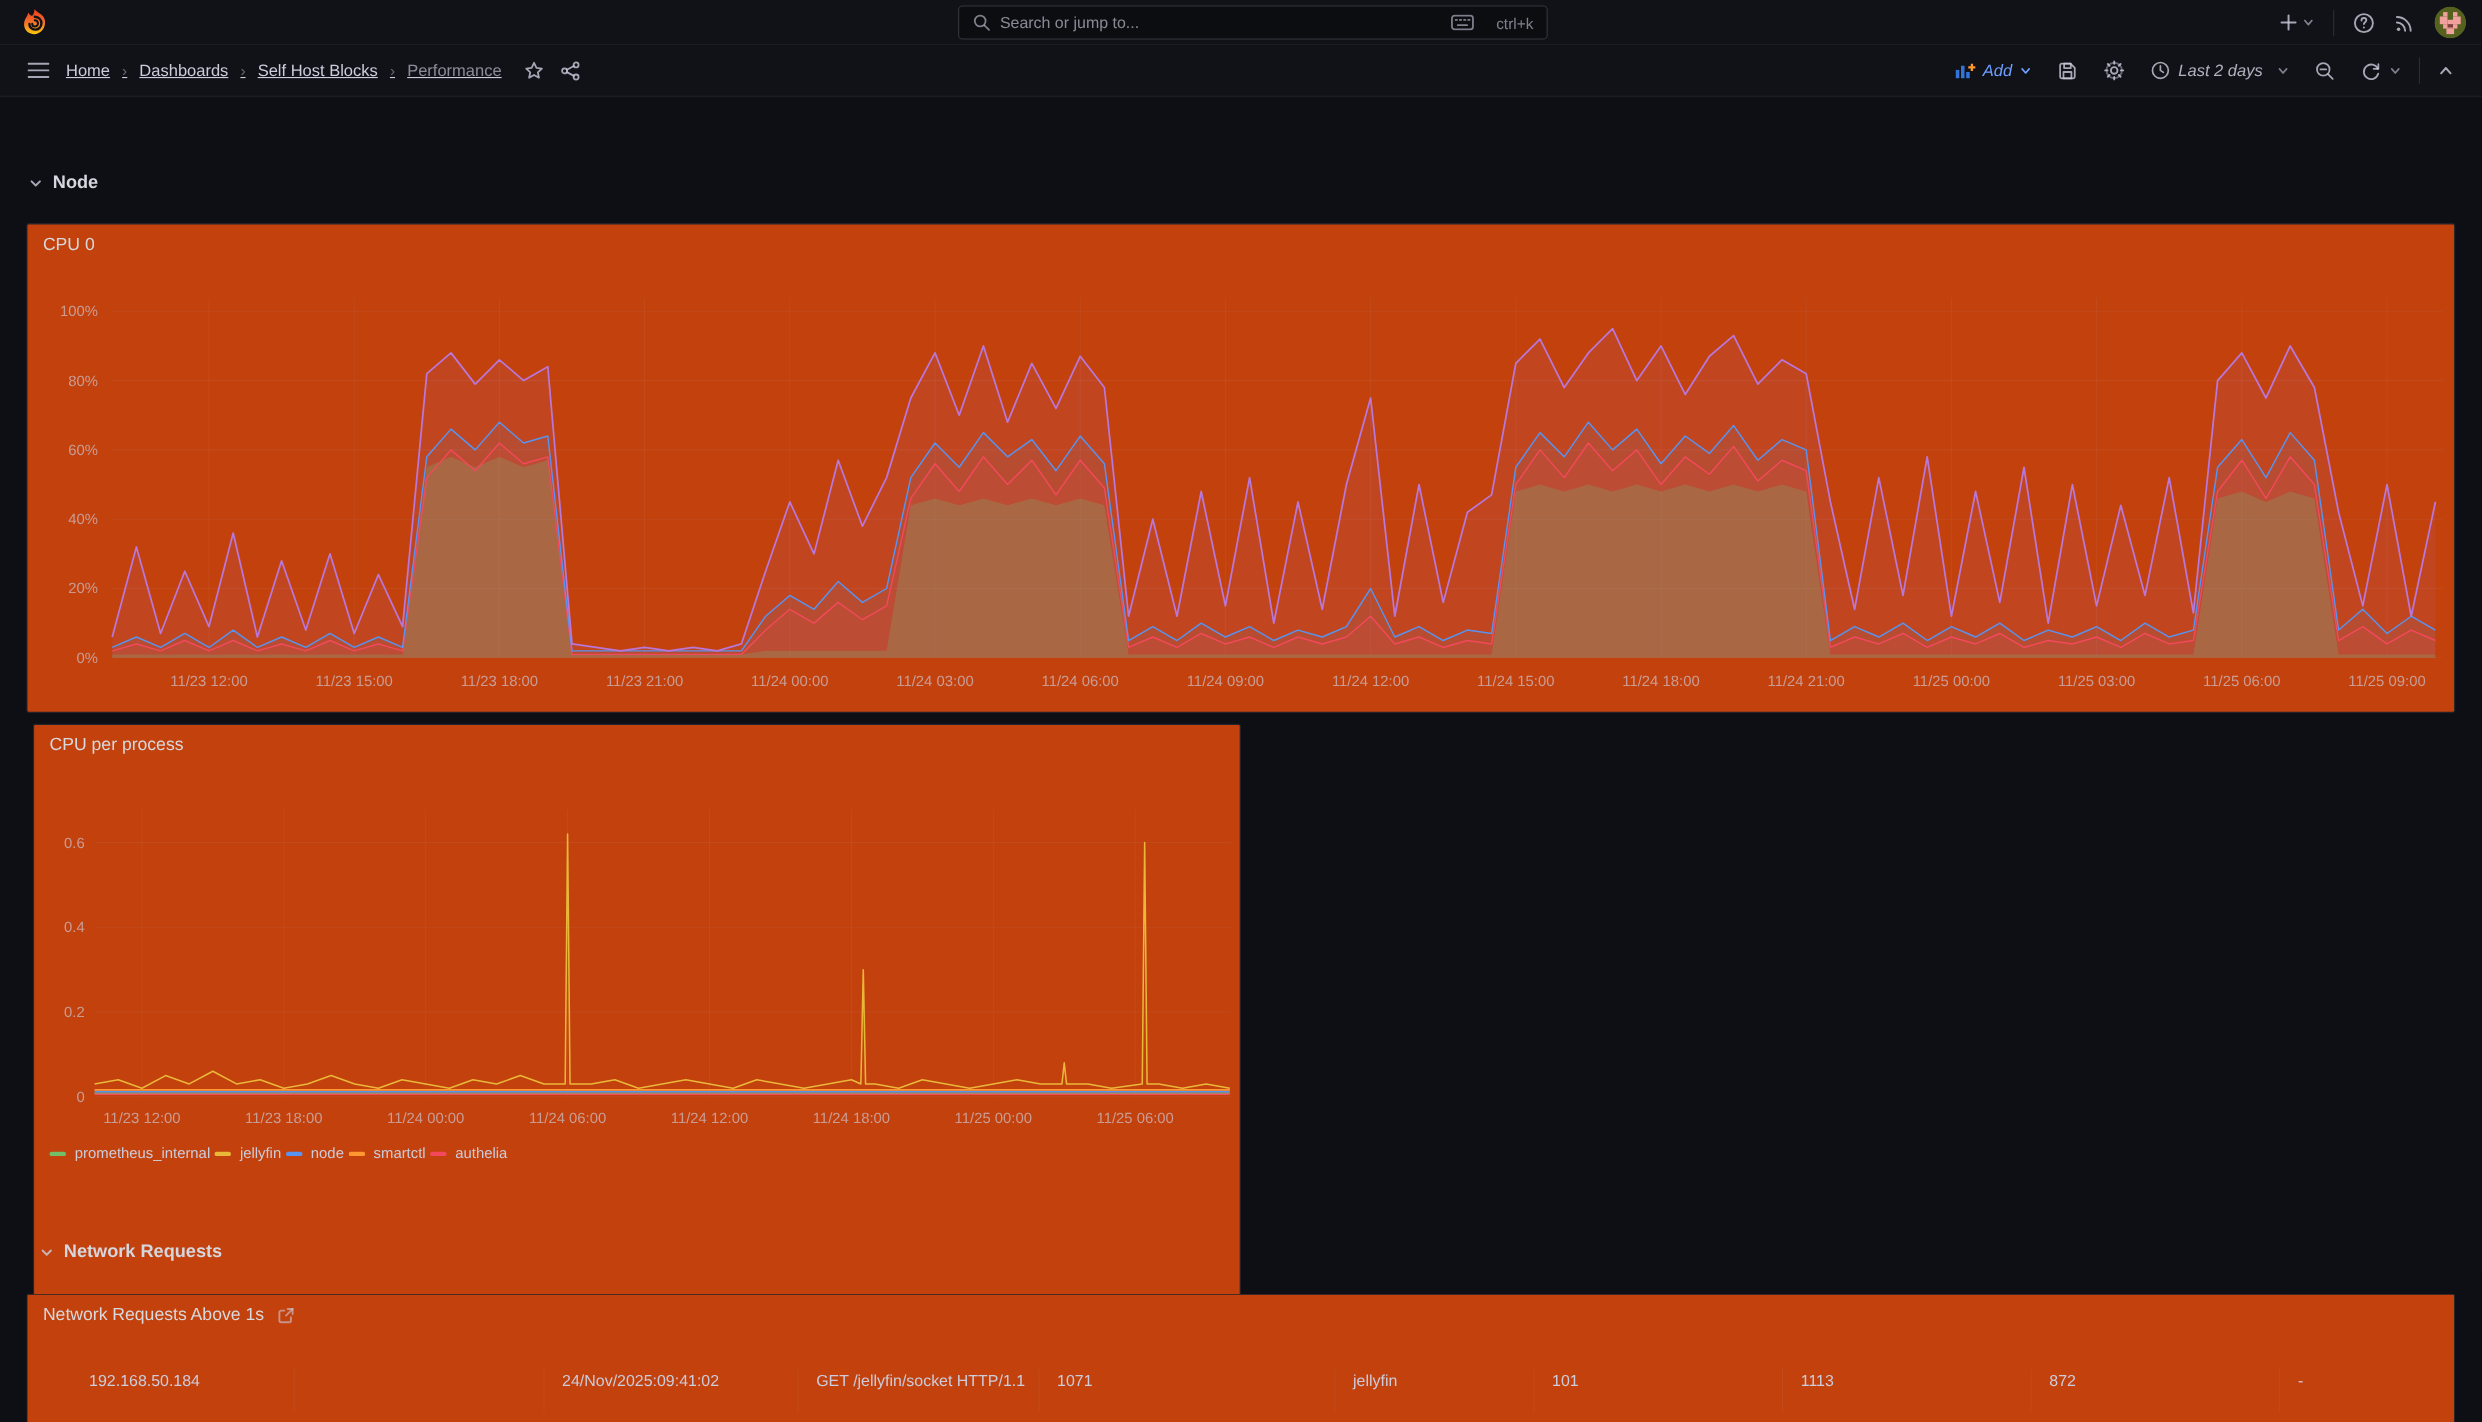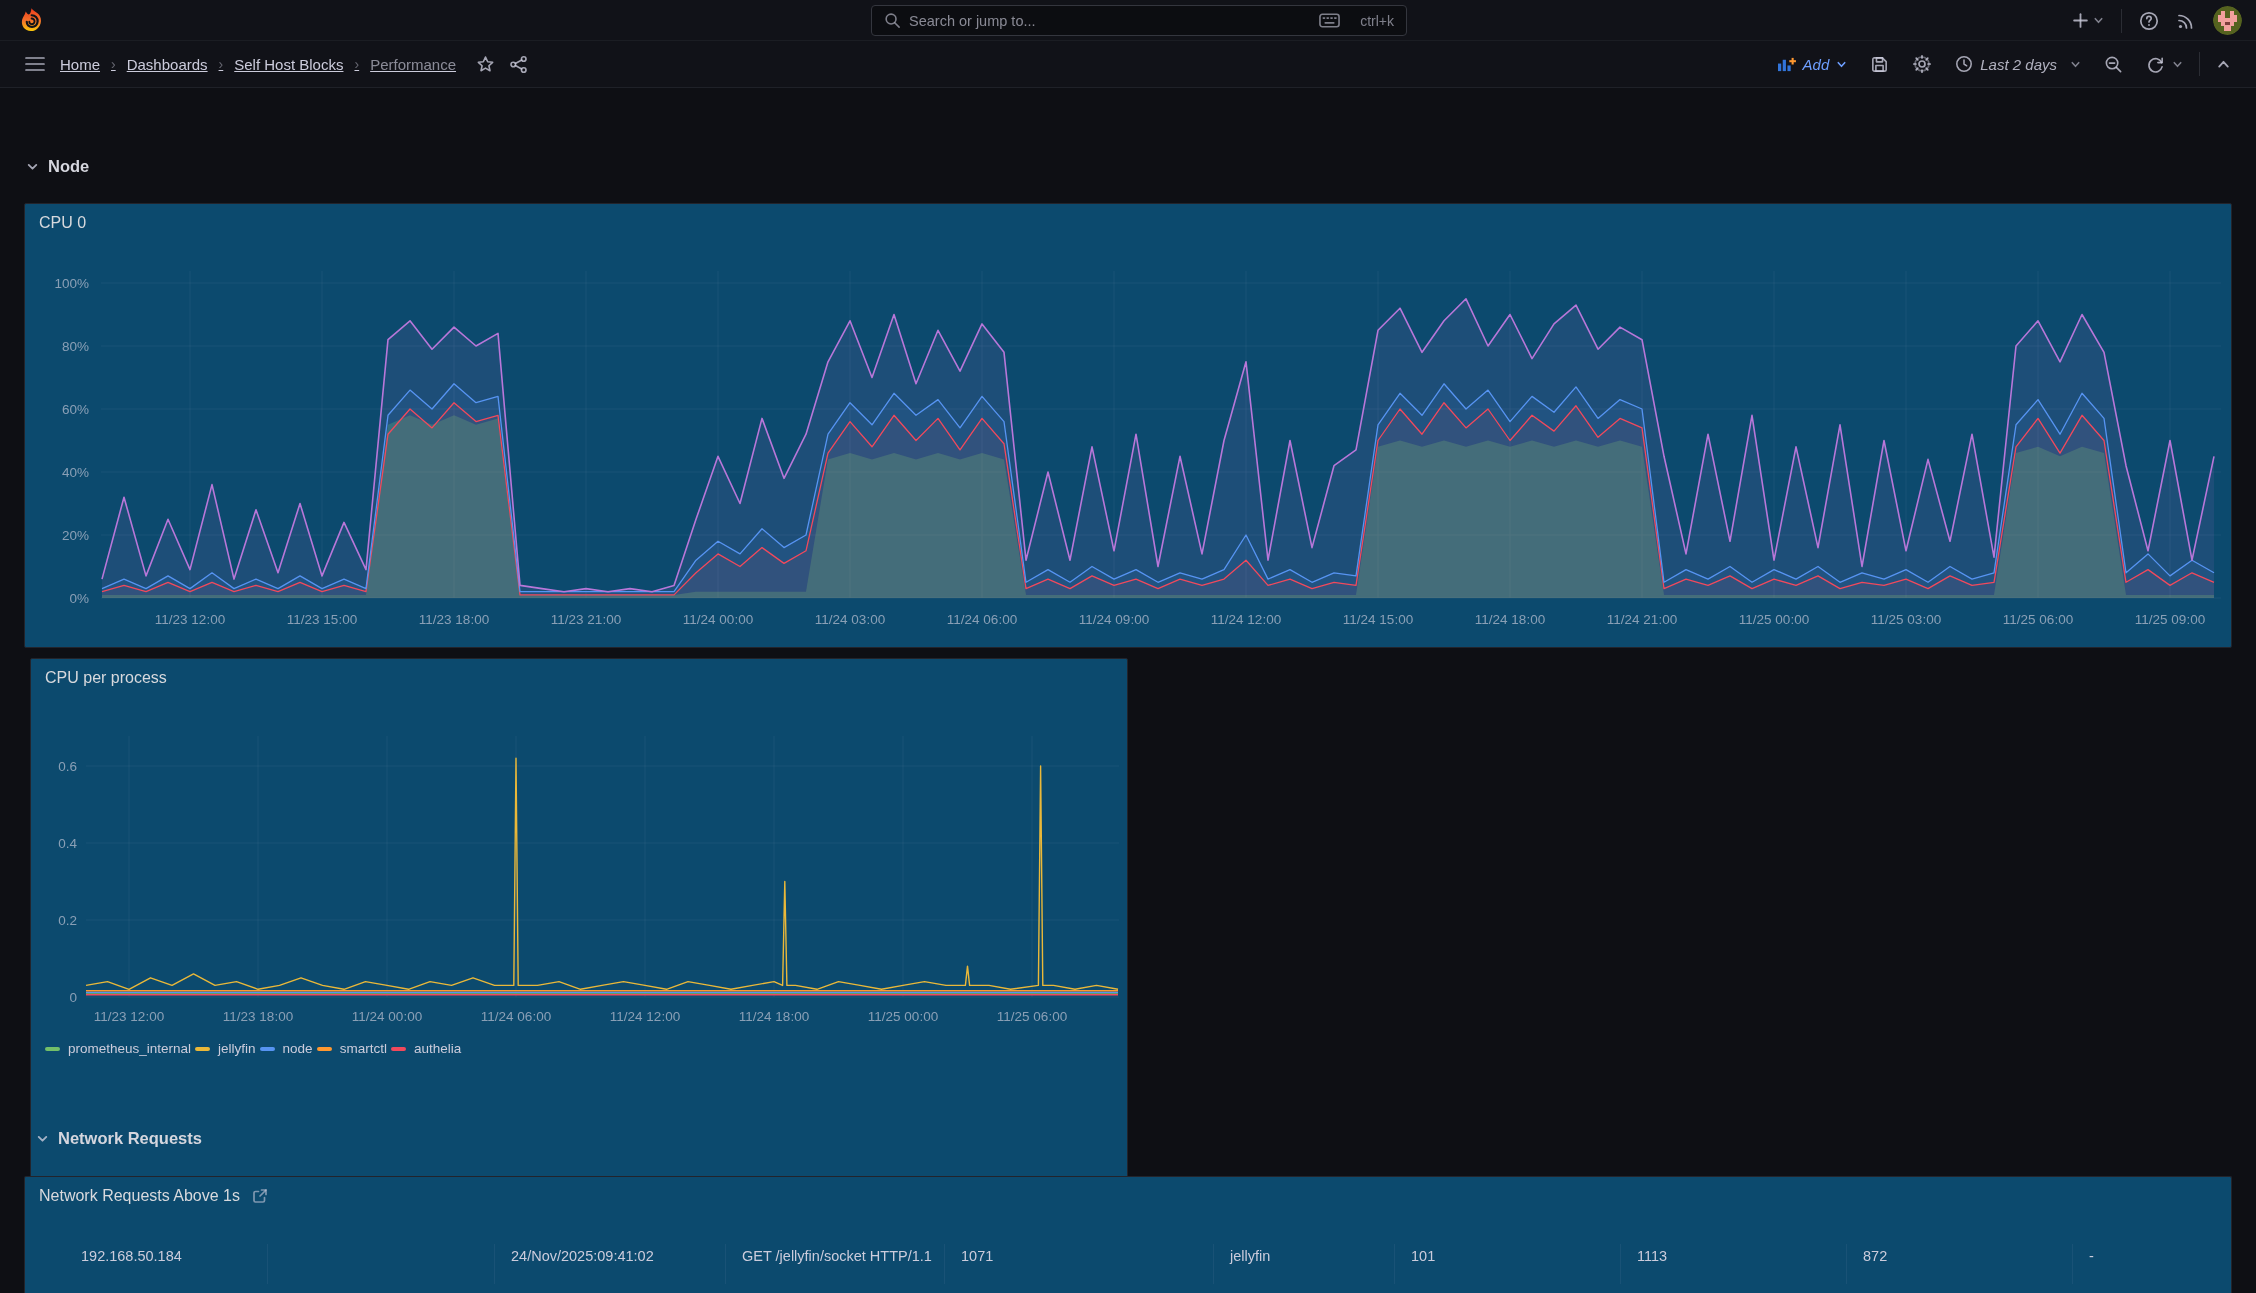--- a/index.html
+++ b/index.html
@@ -48,21 +48,21 @@
   .tb-right { display:flex; align-items:center; gap:9px; padding-right:18px; }
   .tb-item { display:flex; align-items:center; gap:7px; padding:5px 7px; border-radius:2px; cursor:pointer; font-size:15px; color:rgba(204,204,220,0.85);font-style:italic; }
   .add-label { color:#6e9fff; font-weight:500; }
 
   
   .section-header {
     position:absolute; display:flex; align-items:center; gap:9px;
     font-size:16.5px; font-weight:700; color:#d5d6de; cursor:pointer; height:32px;
   }
   .panel {
-    position:absolute; background:#0c4a6e; border:1px solid #22242c; border-radius:2px;
+    position:absolute; background:#c2410c; border:1px solid #22242c; border-radius:2px;
   }
   .panel-title {
     position:absolute; left:14px; top:10px; font-size:16px; font-weight:500; color:#d8d9dd;
     display:flex; align-items:center; gap:12px; cursor:pointer; z-index:2;
   }
   .chart-svg { position:absolute; left:0; top:0; }
 
   
   .legend {
     position:absolute; left:14px; top:382px; display:flex; align-items:flex-end; gap:4px;

